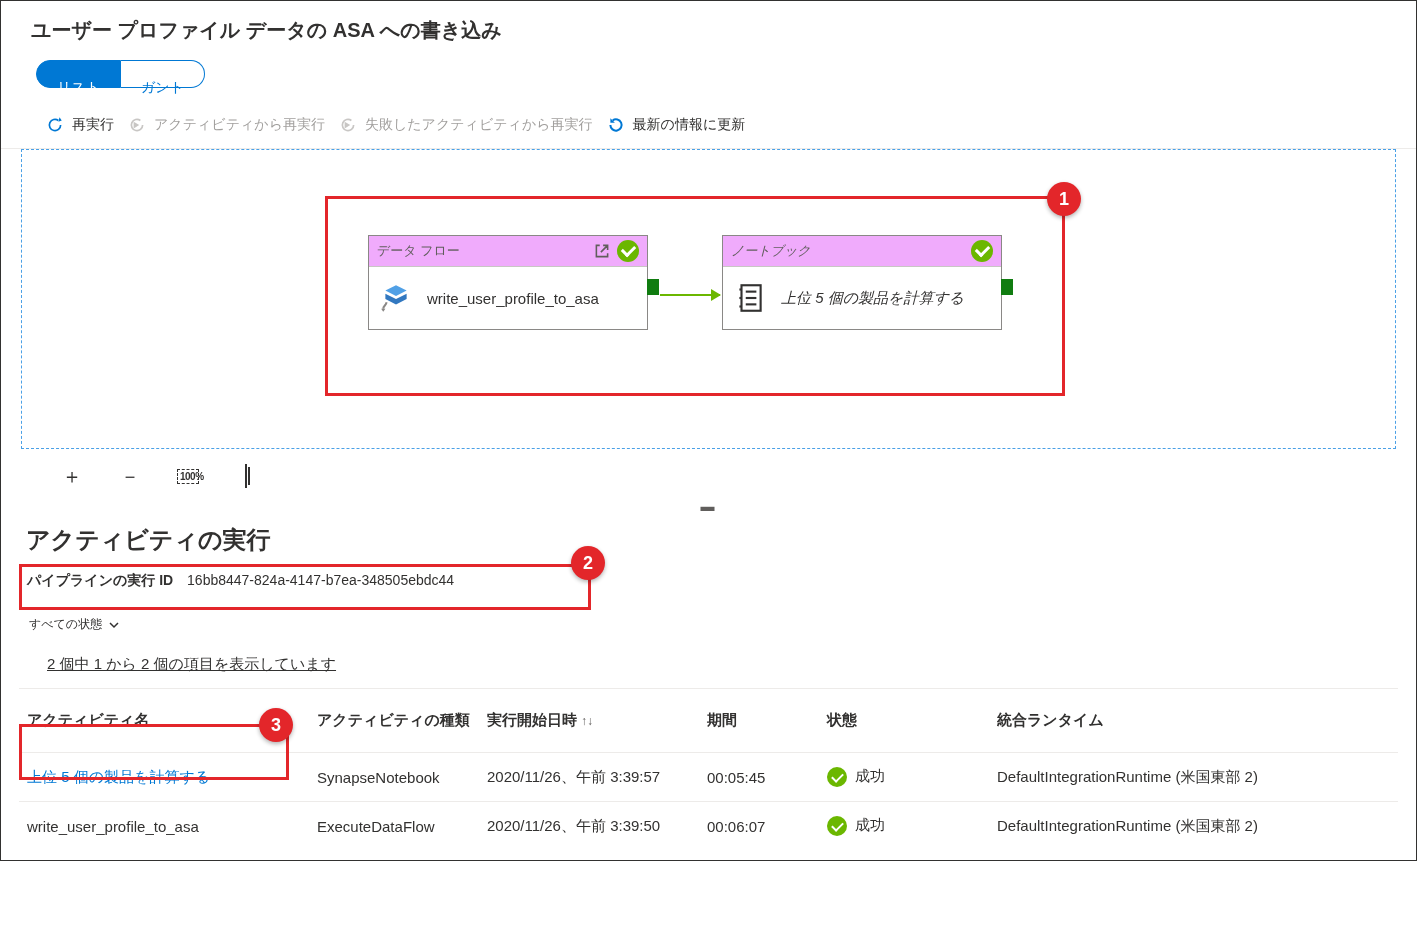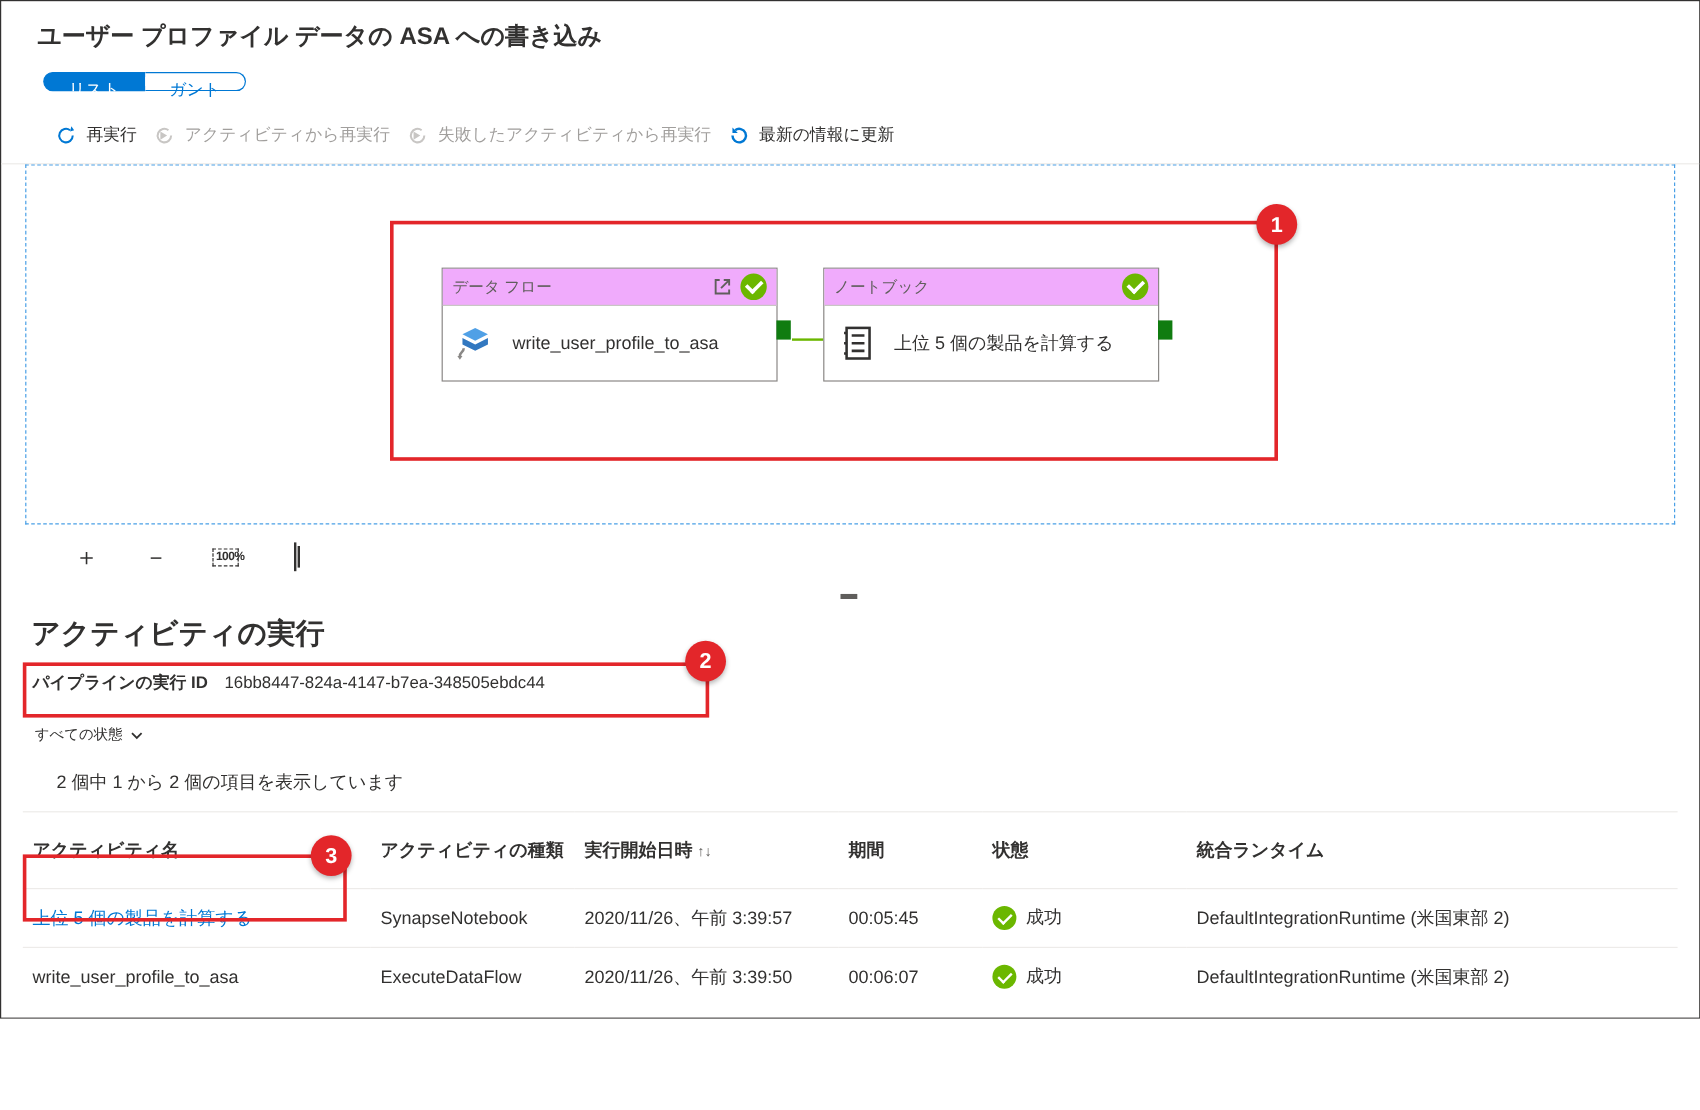--- a/index.html
+++ b/index.html
@@ -14,21 +14,21 @@
   .page { border: 1px solid #323130; padding: 0 0 10px 0; }
   .title {
     font-size: 20px;
     font-weight: 700;
     padding: 16px 30px 10px 30px;
   }
   .segmented { display:flex; margin: 6px 30px 18px 35px; }
   .seg {
     border: 1px solid #0078d4;
     height: 16px; line-height:26px;
-    padding: 0 20px; font-size: 14px;
+    padding: 13px 20px; font-size: 14px;
     cursor:pointer;
   }
   .seg-left { border-radius: 14px 0 0 14px; background:#0078d4; color:#fff; }
   .seg-right { border-radius: 0 14px 14px 0; background:#fff; color:#0078d4; border-left:none; }
 
   .toolbar {
     display:flex; gap:14px; align-items:center;
     padding: 10px 30px 14px 45px;
     border-bottom:1px solid #edebe9;
   }
@@ -100,21 +100,21 @@
 
   .section-title { font-size:24px; font-weight:600; padding: 6px 25px 4px 25px; }
   .runid-row {
     margin: 6px 18px 10px 18px;
     padding: 6px 8px 10px 8px;
     position:relative;
   }
   .runid-row .lbl { font-weight:600; margin-right:10px; }
 
   .filter-row { padding: 6px 28px; font-size:12px; display:flex; align-items:center; gap:6px; cursor:pointer;}
-  .count-row { padding: 16px 46px 14px 46px; color:#323130; font-size:15px;}
+  .count-row { padding: 16px 46px 14px 46px; color:#323130; font-size:15px;text-decoration:underline;}
 
   table.actruns { width: calc(100% - 36px); margin: 0 18px; border-collapse:collapse; table-layout:fixed;}
   table.actruns th { text-align:left; font-weight:600; font-size:15px; padding:22px 8px; border-top:1px solid #edebe9;}
   table.actruns td { padding:14px 8px; border-top:1px solid #edebe9; font-size:15px; white-space:nowrap; overflow:hidden; text-overflow:ellipsis;}
   .link { color:#0078d4; cursor:pointer; }
   .succ-sm { width:20px;height:20px;border-radius:50%;background:#6bb700;display:inline-flex;align-items:center;justify-content:center;vertical-align:middle;margin-right:8px;}
   .succ-sm::after{content:""; width:9px;height:5px;border-left:2.5px solid #fff;border-bottom:2.5px solid #fff;transform:rotate(-45deg);margin-top:-2px;}
   .sort-icon{ color:#605e5c; font-size:12px; margin-left:4px;}
 
   col.c-name{width:290px;} col.c-type{width:170px;} col.c-start{width:220px;} col.c-dur{width:120px;} col.c-stat{width:170px;} col.c-ir{}
@@ -187,21 +187,21 @@
           <path fill="#8a8886" d="M4 26c0-3 3-3 3-6" stroke="#8a8886" stroke-width="2"></path>
           <path fill="#8a8886" d="M2 26l2 3 2-3z"></path>
         </svg>
         <span>write_user_profile_to_asa</span>
       </div>
       <div class="stub" style="right:-12px; top:50%; margin-top:-4px;"></div>
     </div>
 
     <div class="arrow" style="left:638px; top:144px; width:60px;"></div>
 
-    <div class="activity" style="left:664px; top:85px;">
+    <div class="activity" style="left:700px; top:85px;font-style:italic;">
       <div class="activity-head">
         <span>ノートブック</span>
         <span class="right">
           <span class="succ"></span>
         </span>
       </div>
       <div class="activity-body">
         <svg width="34" height="34" viewBox="0 0 32 32">
           <rect x="8" y="4" width="18" height="24" fill="none" stroke="#323130" stroke-width="2"></rect>
           <line x1="12" y1="10" x2="22" y2="10" stroke="#323130" stroke-width="2"></line>

